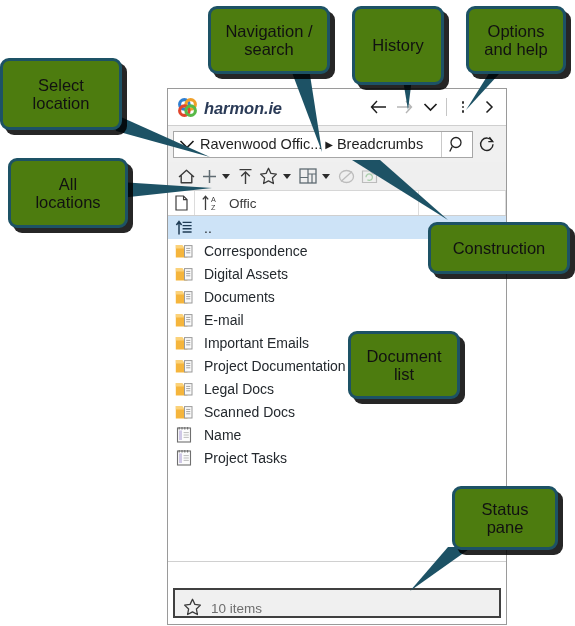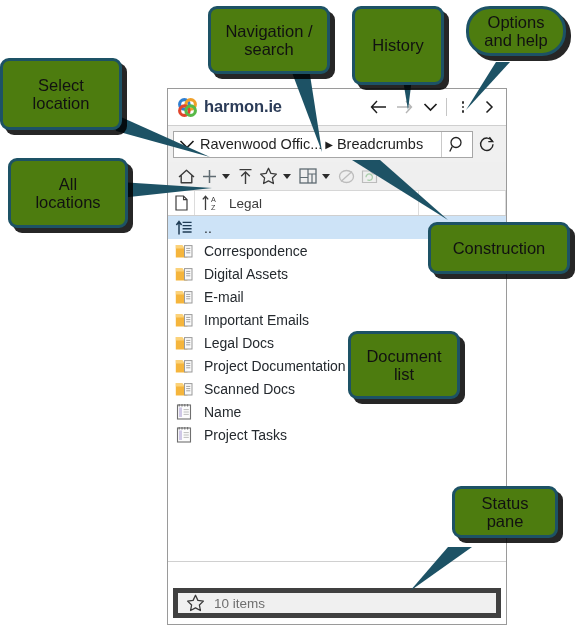--- a/index.html
+++ b/index.html
@@ -25,22 +25,23 @@
 
   
   .brandbar {
     position: relative;
     height: 36px;
     background: #ffffff;
     border-bottom: 1px solid #cfcfcf;
     display: flex; align-items: center;
   }
   .logo-wrap {
-    display: flex; align-items: flex-start;
+    display: flex; align-items: flex-end;
     margin-left: 9px;
+    font-style: italic;
   }
   .logo-mark { width: 21px; height: 21px; flex: none; }
   .logo-text {
     font-size: 16.5px;
     font-weight: bold;
     color: #2b3b57;
     letter-spacing: -0.1px;
     margin-left: 6px;
   }
   .brand-right {
@@ -167,22 +168,22 @@
   .row.sel { background: #cde3f7; }
   .row .ic { width: 24px; flex: none; display: flex; align-items: center; justify-content: center; }
   .row .lbl { margin-left: 8px; white-space: nowrap; }
 
   
   .statuspane {
     position: absolute;
     left: 5px; right: 5px; bottom: 6px;
     height: 30px;
     background: #f0f0f0;
-    border: 5px solid #404040;
-    display: flex; align-items: center;
+    border: 2px solid #404040;
+    display: flex; align-items: flex-end;
     box-sizing: border-box;
   }
   .statuspane .ic { margin-left: 8px; display: flex; align-items: center; }
   .statuspane .txt { margin-left: 9px; font-size: 13.5px; color: #6e6e6e; }
 
   
   .callout {
     position: absolute;
     background: #4d7c0f;
     border: 3px solid #1d5265;
@@ -330,21 +331,21 @@
           <path d="M8.5 1 V4.6 H12" stroke="#3c3c3c" stroke-width="1.1" fill="none"></path>
         </svg>
     </span>
     <span class="col-sort">
       <svg width="20" height="16" viewBox="0 0 20 16">
           <path d="M4.5 15 V1.5 M1.8 4.4 L4.5 1.3 L7.2 4.4" stroke="#3c3c3c" stroke-width="1.3" fill="none"></path>
           <text x="10" y="7.4" font-size="7.2" font-family="Liberation Sans" fill="#3c3c3c">A</text>
           <text x="10" y="15.4" font-size="7.2" font-family="Liberation Sans" fill="#3c3c3c">Z</text>
         </svg>
     </span>
-    <span class="col-name">Legal</span>
+    <span class="col-name">Offic</span>
     <span class="col-pad"></span>
   </div>
 
   <div class="doclist">
 
   <div class="row sel">
         <span class="ic">
           <svg width="18" height="16" viewBox="0 0 18 16">
             <path d="M4 14.5 V2.2 M1.4 5 L4 1.6 L6.6 5" stroke="#1f3c56" stroke-width="1.5" fill="none"></path>
             <path d="M7.6 2.4 H16.6 M7.6 5.6 H16.6 M7.6 8.8 H16.6 M7.6 12 H16.6" stroke="#1f3c56" stroke-width="1.4"></path>
@@ -376,20 +377,31 @@
       </div>
       <div class="row">
         <span class="ic">
           <svg width="19" height="16" viewBox="0 0 19 16">
             <path d="M0.8 2 H7 L8.6 4 H12.5 V14.6 H0.8 Z" fill="#f5b53c"></path>
             <path d="M0.8 2 H7 L8.6 4 H12.5 V5.4 H0.8 Z" fill="#fbd27a"></path>
             <rect x="9.5" y="2.6" width="7.5" height="11.4" fill="#fafafa" stroke="#9a9a9a" stroke-width="1"></rect>
             <path d="M11.2 5.4 H15.3 M11.2 7.6 H15.3 M11.2 9.8 H15.3" stroke="#9a9a9a" stroke-width="0.9"></path>
           </svg>
         </span>
+        <span class="lbl">Documents</span>
+      </div>
+      <div class="row">
+        <span class="ic">
+          <svg width="19" height="16" viewBox="0 0 19 16">
+            <path d="M0.8 2 H7 L8.6 4 H12.5 V14.6 H0.8 Z" fill="#f5b53c"></path>
+            <path d="M0.8 2 H7 L8.6 4 H12.5 V5.4 H0.8 Z" fill="#fbd27a"></path>
+            <rect x="9.5" y="2.6" width="7.5" height="11.4" fill="#fafafa" stroke="#9a9a9a" stroke-width="1"></rect>
+            <path d="M11.2 5.4 H15.3 M11.2 7.6 H15.3 M11.2 9.8 H15.3" stroke="#9a9a9a" stroke-width="0.9"></path>
+          </svg>
+        </span>
         <span class="lbl">E-mail</span>
       </div>
       <div class="row">
         <span class="ic">
           <svg width="19" height="16" viewBox="0 0 19 16">
             <path d="M0.8 2 H7 L8.6 4 H12.5 V14.6 H0.8 Z" fill="#f5b53c"></path>
             <path d="M0.8 2 H7 L8.6 4 H12.5 V5.4 H0.8 Z" fill="#fbd27a"></path>
             <rect x="9.5" y="2.6" width="7.5" height="11.4" fill="#fafafa" stroke="#9a9a9a" stroke-width="1"></rect>
             <path d="M11.2 5.4 H15.3 M11.2 7.6 H15.3 M11.2 9.8 H15.3" stroke="#9a9a9a" stroke-width="0.9"></path>
           </svg>
@@ -398,32 +410,32 @@
       </div>
       <div class="row">
         <span class="ic">
           <svg width="19" height="16" viewBox="0 0 19 16">
             <path d="M0.8 2 H7 L8.6 4 H12.5 V14.6 H0.8 Z" fill="#f5b53c"></path>
             <path d="M0.8 2 H7 L8.6 4 H12.5 V5.4 H0.8 Z" fill="#fbd27a"></path>
             <rect x="9.5" y="2.6" width="7.5" height="11.4" fill="#fafafa" stroke="#9a9a9a" stroke-width="1"></rect>
             <path d="M11.2 5.4 H15.3 M11.2 7.6 H15.3 M11.2 9.8 H15.3" stroke="#9a9a9a" stroke-width="0.9"></path>
           </svg>
         </span>
+        <span class="lbl">Project Documentation</span>
+      </div>
+      <div class="row">
+        <span class="ic">
+          <svg width="19" height="16" viewBox="0 0 19 16">
+            <path d="M0.8 2 H7 L8.6 4 H12.5 V14.6 H0.8 Z" fill="#f5b53c"></path>
+            <path d="M0.8 2 H7 L8.6 4 H12.5 V5.4 H0.8 Z" fill="#fbd27a"></path>
+            <rect x="9.5" y="2.6" width="7.5" height="11.4" fill="#fafafa" stroke="#9a9a9a" stroke-width="1"></rect>
+            <path d="M11.2 5.4 H15.3 M11.2 7.6 H15.3 M11.2 9.8 H15.3" stroke="#9a9a9a" stroke-width="0.9"></path>
+          </svg>
+        </span>
         <span class="lbl">Legal Docs</span>
-      </div>
-      <div class="row">
-        <span class="ic">
-          <svg width="19" height="16" viewBox="0 0 19 16">
-            <path d="M0.8 2 H7 L8.6 4 H12.5 V14.6 H0.8 Z" fill="#f5b53c"></path>
-            <path d="M0.8 2 H7 L8.6 4 H12.5 V5.4 H0.8 Z" fill="#fbd27a"></path>
-            <rect x="9.5" y="2.6" width="7.5" height="11.4" fill="#fafafa" stroke="#9a9a9a" stroke-width="1"></rect>
-            <path d="M11.2 5.4 H15.3 M11.2 7.6 H15.3 M11.2 9.8 H15.3" stroke="#9a9a9a" stroke-width="0.9"></path>
-          </svg>
-        </span>
-        <span class="lbl">Project Documentation</span>
       </div>
       <div class="row">
         <span class="ic">
           <svg width="19" height="16" viewBox="0 0 19 16">
             <path d="M0.8 2 H7 L8.6 4 H12.5 V14.6 H0.8 Z" fill="#f5b53c"></path>
             <path d="M0.8 2 H7 L8.6 4 H12.5 V5.4 H0.8 Z" fill="#fbd27a"></path>
             <rect x="9.5" y="2.6" width="7.5" height="11.4" fill="#fafafa" stroke="#9a9a9a" stroke-width="1"></rect>
             <path d="M11.2 5.4 H15.3 M11.2 7.6 H15.3 M11.2 9.8 H15.3" stroke="#9a9a9a" stroke-width="0.9"></path>
           </svg>
         </span>
@@ -514,27 +526,27 @@
 </div>
 
 <div class="callout" style="left:208px; top:6px;  width:122px; height:68px;">
   <span>Navigation /<br>search</span>
 </div>
 
 <div class="callout" style="left:352px; top:6px;  width:92px;  height:79px;">
   <span>History</span>
 </div>
 
-<div class="callout" style="left:466px; top:6px;  width:100px; height:50px;border-radius:24px;">
+<div class="callout" style="left:466px; top:6px;  width:100px; height:68px;">
   <span>Options<br>and help</span>
 </div>
 
 <div class="callout" style="left:428px; top:222px; width:142px; height:52px;">
   <span>Construction</span>
 </div>
 
 <div class="callout" style="left:348px; top:331px; width:112px; height:68px;">
   <span>Document<br>list</span>
 </div>
 
-<div class="callout" style="left:452px; top:486px; width:106px; height:52px;">
+<div class="callout" style="left:452px; top:486px; width:106px; height:64px;">
   <span>Status<br>pane</span>
 </div>
 
 </body></html>

